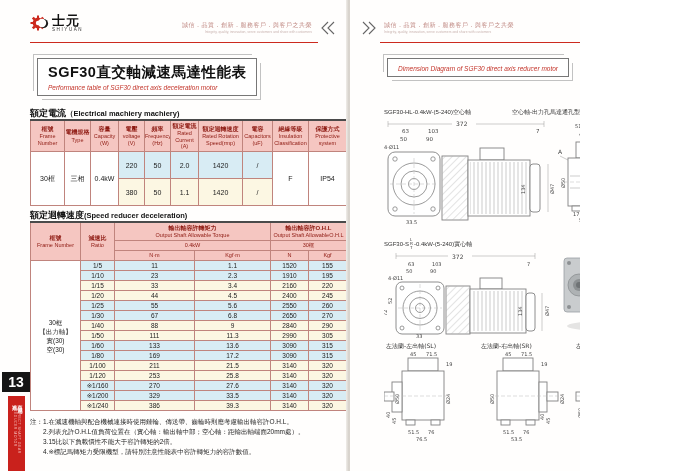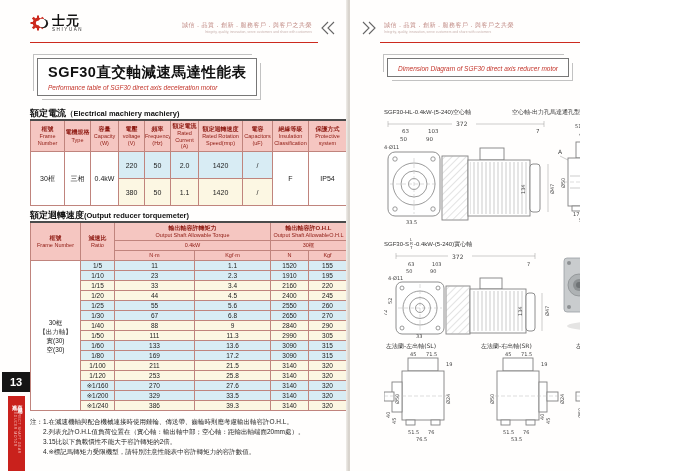--- a/index.html
+++ b/index.html
@@ -49,21 +49,21 @@
   .band-b td{background:#d8ecf4;}
   .band-y td{background:#fcf7e3;}
   td.white{background:#fff !important;}
   .framecell{font-size:6.5px;line-height:1.8;color:#111;}
 
   .notes{font-size:6.5px;line-height:1.55;color:#222;}
   .notes .lbl{position:absolute;left:0;top:0;}
   .notes .body{margin-left:13px;}
 
   .pagetab{position:absolute;width:28px;height:20px;background:#151515;color:#fff;
-           font-size:11px;font-weight:bold;display:flex;align-items:center;justify-content:center;}
+           font-size:14px;font-weight:bold;display:flex;align-items:center;justify-content:center;}
   .sideband{position:absolute;width:17px;background:#c9211c;overflow:hidden;
             display:flex;flex-direction:column;align-items:center;padding-top:4px;box-sizing:border-box;}
   .sideband .v{writing-mode:vertical-rl;text-orientation:upright;color:#fff;font-size:5px;line-height:1.1;letter-spacing:1px;}
   .sideband .ve{writing-mode:vertical-rl;color:#f4b9b6;font-size:3.5px;margin-top:2px;letter-spacing:0.5px;}
 
   .dwg-label{font-size:6px;color:#333;white-space:nowrap;}
   .stack{display:inline-flex;flex-direction:column;line-height:1;vertical-align:middle;margin:0 1px;}
   .stack span{font-size:4px;}
 
   svg text{font-family:"DejaVu Sans","Liberation Sans",sans-serif;fill:#444;}
@@ -194,21 +194,21 @@
         <td>380</td>
         <td>50</td>
         <td>1.1</td>
         <td>1420</td>
         <td>/</td>
       </tr>
     </tbody>
       </table>
 
     <div class="abs secthead" style="left:30px;top:209px;">
-      <span>額定迴轉速度</span><span class="en">(Output reducer torquemeter)</span>
+      <span>額定迴轉速度</span><span class="en">(Speed reducer deceleration)</span>
     </div>
     <table class="abs dtable ttable" style="left:30px;top:221px;width:316px;">
       <colgroup>
         <col style="width:50px">
           <col style="width:34px">
           <col style="width:80px">
         <col style="width:76px">
           <col style="width:38px">
           <col style="width:38px">
       </colgroup>

